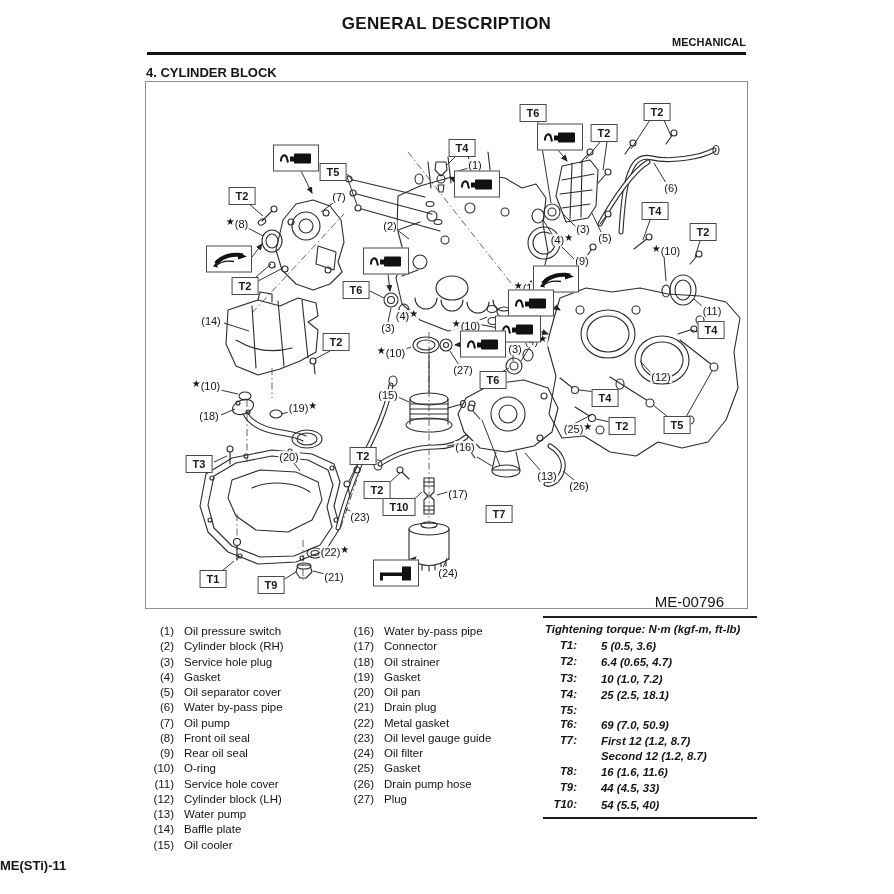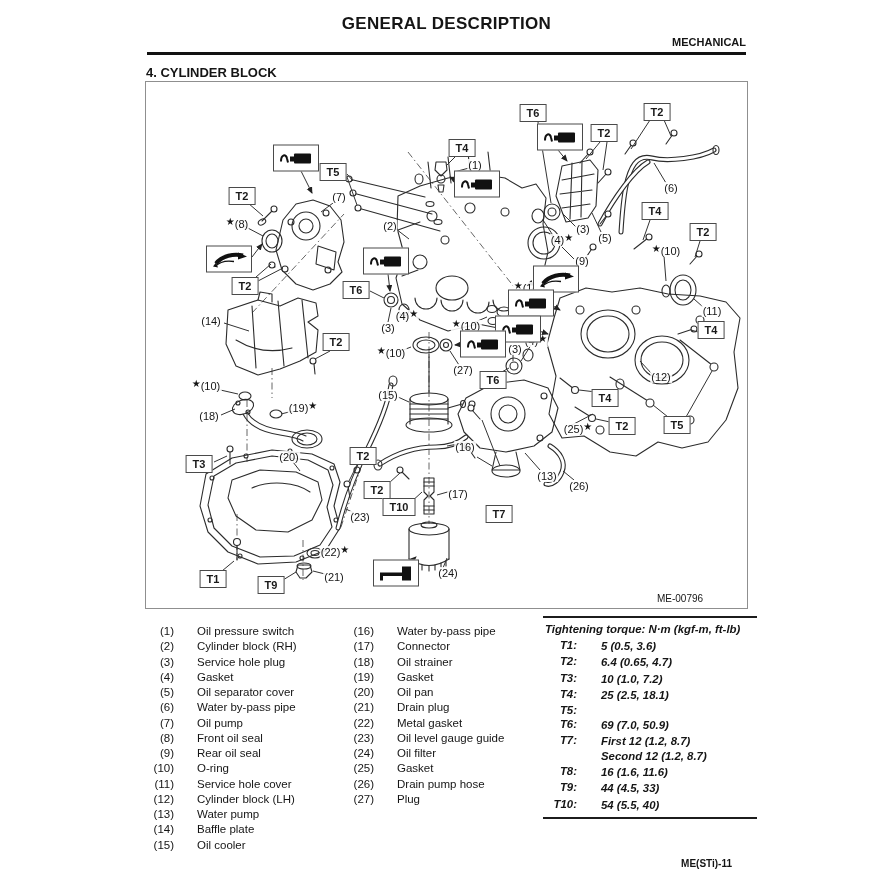--- a/index.html
+++ b/index.html
@@ -6,41 +6,41 @@
   body{width:894px;height:894px;position:relative;font-family:"Liberation Sans",sans-serif;color:#151515;overflow:hidden;}
   .abs{position:absolute;}
   
   #hdr-title{left:145px;top:14px;width:603px;text-align:center;font-size:17px;font-weight:bold;letter-spacing:.3px;}
   #hdr-mech{left:145px;top:36px;width:601px;text-align:right;font-size:11px;font-weight:bold;}
   #hdr-rule{left:147px;top:52px;width:599px;height:3px;background:#111;}
   #hdr-section{left:146px;top:65px;font-size:13px;font-weight:bold;}
   
   #fig-frame{left:145px;top:81px;width:601px;height:526px;border:1px solid #8f8f8f;background:#fff;}
   #fig-svg{left:145px;top:81px;width:603px;height:527px;}
-  #fig-id{left:620px;top:593px;width:120px;text-align:center;font-size:10px;}
+  #fig-id{left:604px;top:593px;width:120px;text-align:right;font-size:15px;}
   .callout{position:absolute;transform:translate(-50%,-50%);background:#fff;border:1.2px solid #4a4a4a;font-size:11px;font-weight:bold;line-height:14px;padding:1px 6px;text-align:center;color:#1a1a1a;z-index:3;white-space:nowrap;}
   .part-label{position:absolute;transform:translate(-50%,-50%);font-size:11px;background:rgba(255,255,255,.88);padding:0 1px;z-index:2;white-space:nowrap;}
   .star{font-size:10px;position:relative;top:-3px;}
   .icon-box{position:absolute;width:44px;height:25px;transform:translate(-50%,-50%);background:#fff;border:1.3px solid #4a4a4a;display:flex;align-items:center;justify-content:center;z-index:3;}
   
   .plist{position:absolute;top:624px;font-size:11.5px;}
   #plist-col1{left:147px;}
   #plist-col2{left:347px;}
   .plrow{display:flex;height:15.25px;line-height:15.25px;}
   .plnum{width:27px;text-align:right;flex:none;}
-  .plname{margin-left:23px;white-space:nowrap;}
+  .plname{margin-left:10px;white-space:nowrap;}
   
   #torque{left:543px;top:616px;width:214px;border-top:2.5px solid #1c1c1c;border-bottom:2.5px solid #1c1c1c;padding:4px 0 5px 0;font-style:italic;font-weight:bold;font-size:11.4px;}
   #torque-header{margin:0 0 3px 2px;line-height:14px;white-space:nowrap;}
   .trow{display:flex;margin-top:2px;gap:16px;}
   .tlab{width:34px;text-align:right;flex:none;}
   .tlines{margin-left:8px;}
   .tline{line-height:14.3px;white-space:nowrap;}
   
-  #footer{left:0;top:858px;width:732px;text-align:right;font-size:10px;font-weight:bold;}
+  #footer{left:0;top:858px;width:732px;text-align:left;font-size:13px;font-weight:bold;}
   
   .art{stroke:#2c2c2c;stroke-width:1.1;fill:none;stroke-linejoin:round;stroke-linecap:round;}
   .cl{stroke:#555;stroke-width:.9;fill:none;stroke-dasharray:7 3 1.5 3;}
   .tubeA{stroke:#2c2c2c;stroke-width:5;fill:none;stroke-linecap:round;}
   .tubeB{stroke:#fff;stroke-width:2.8;fill:none;stroke-linecap:round;}
   .ldr{stroke:#333;stroke-width:1;fill:none;}
   .head{fill:#fff;stroke:#2c2c2c;stroke-width:1.1;}
 </style>
 </head>
 <body>

